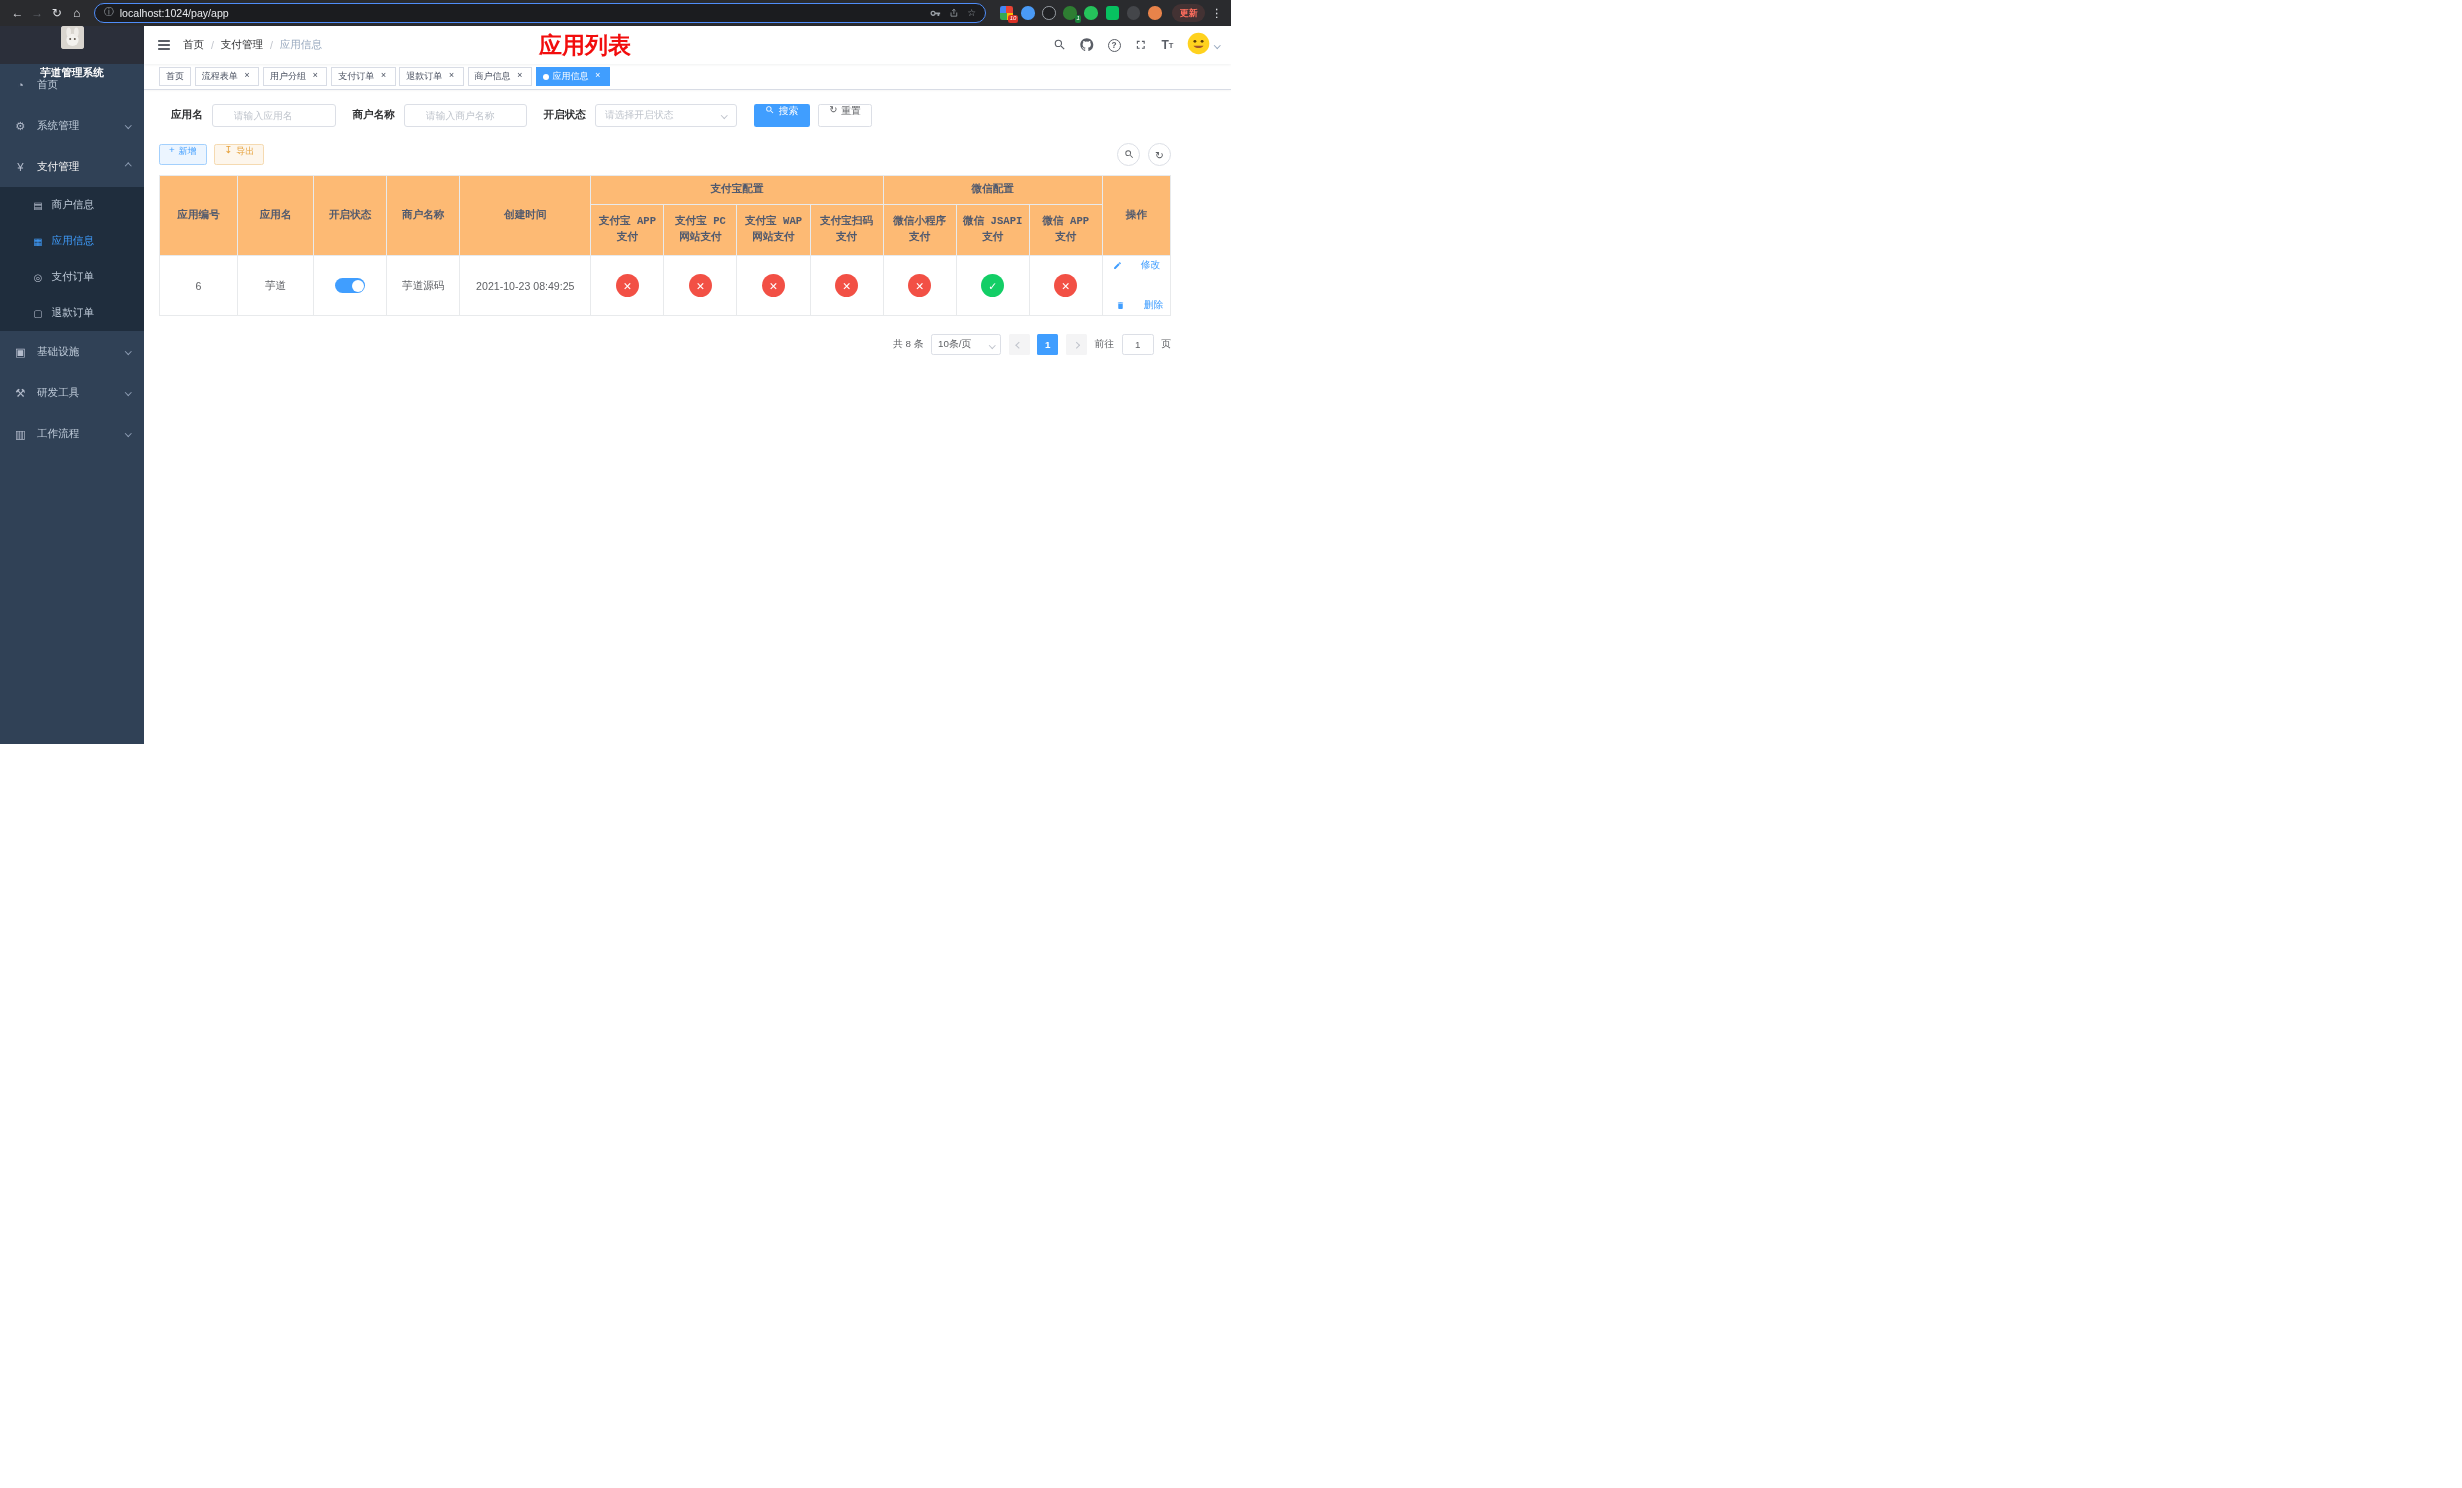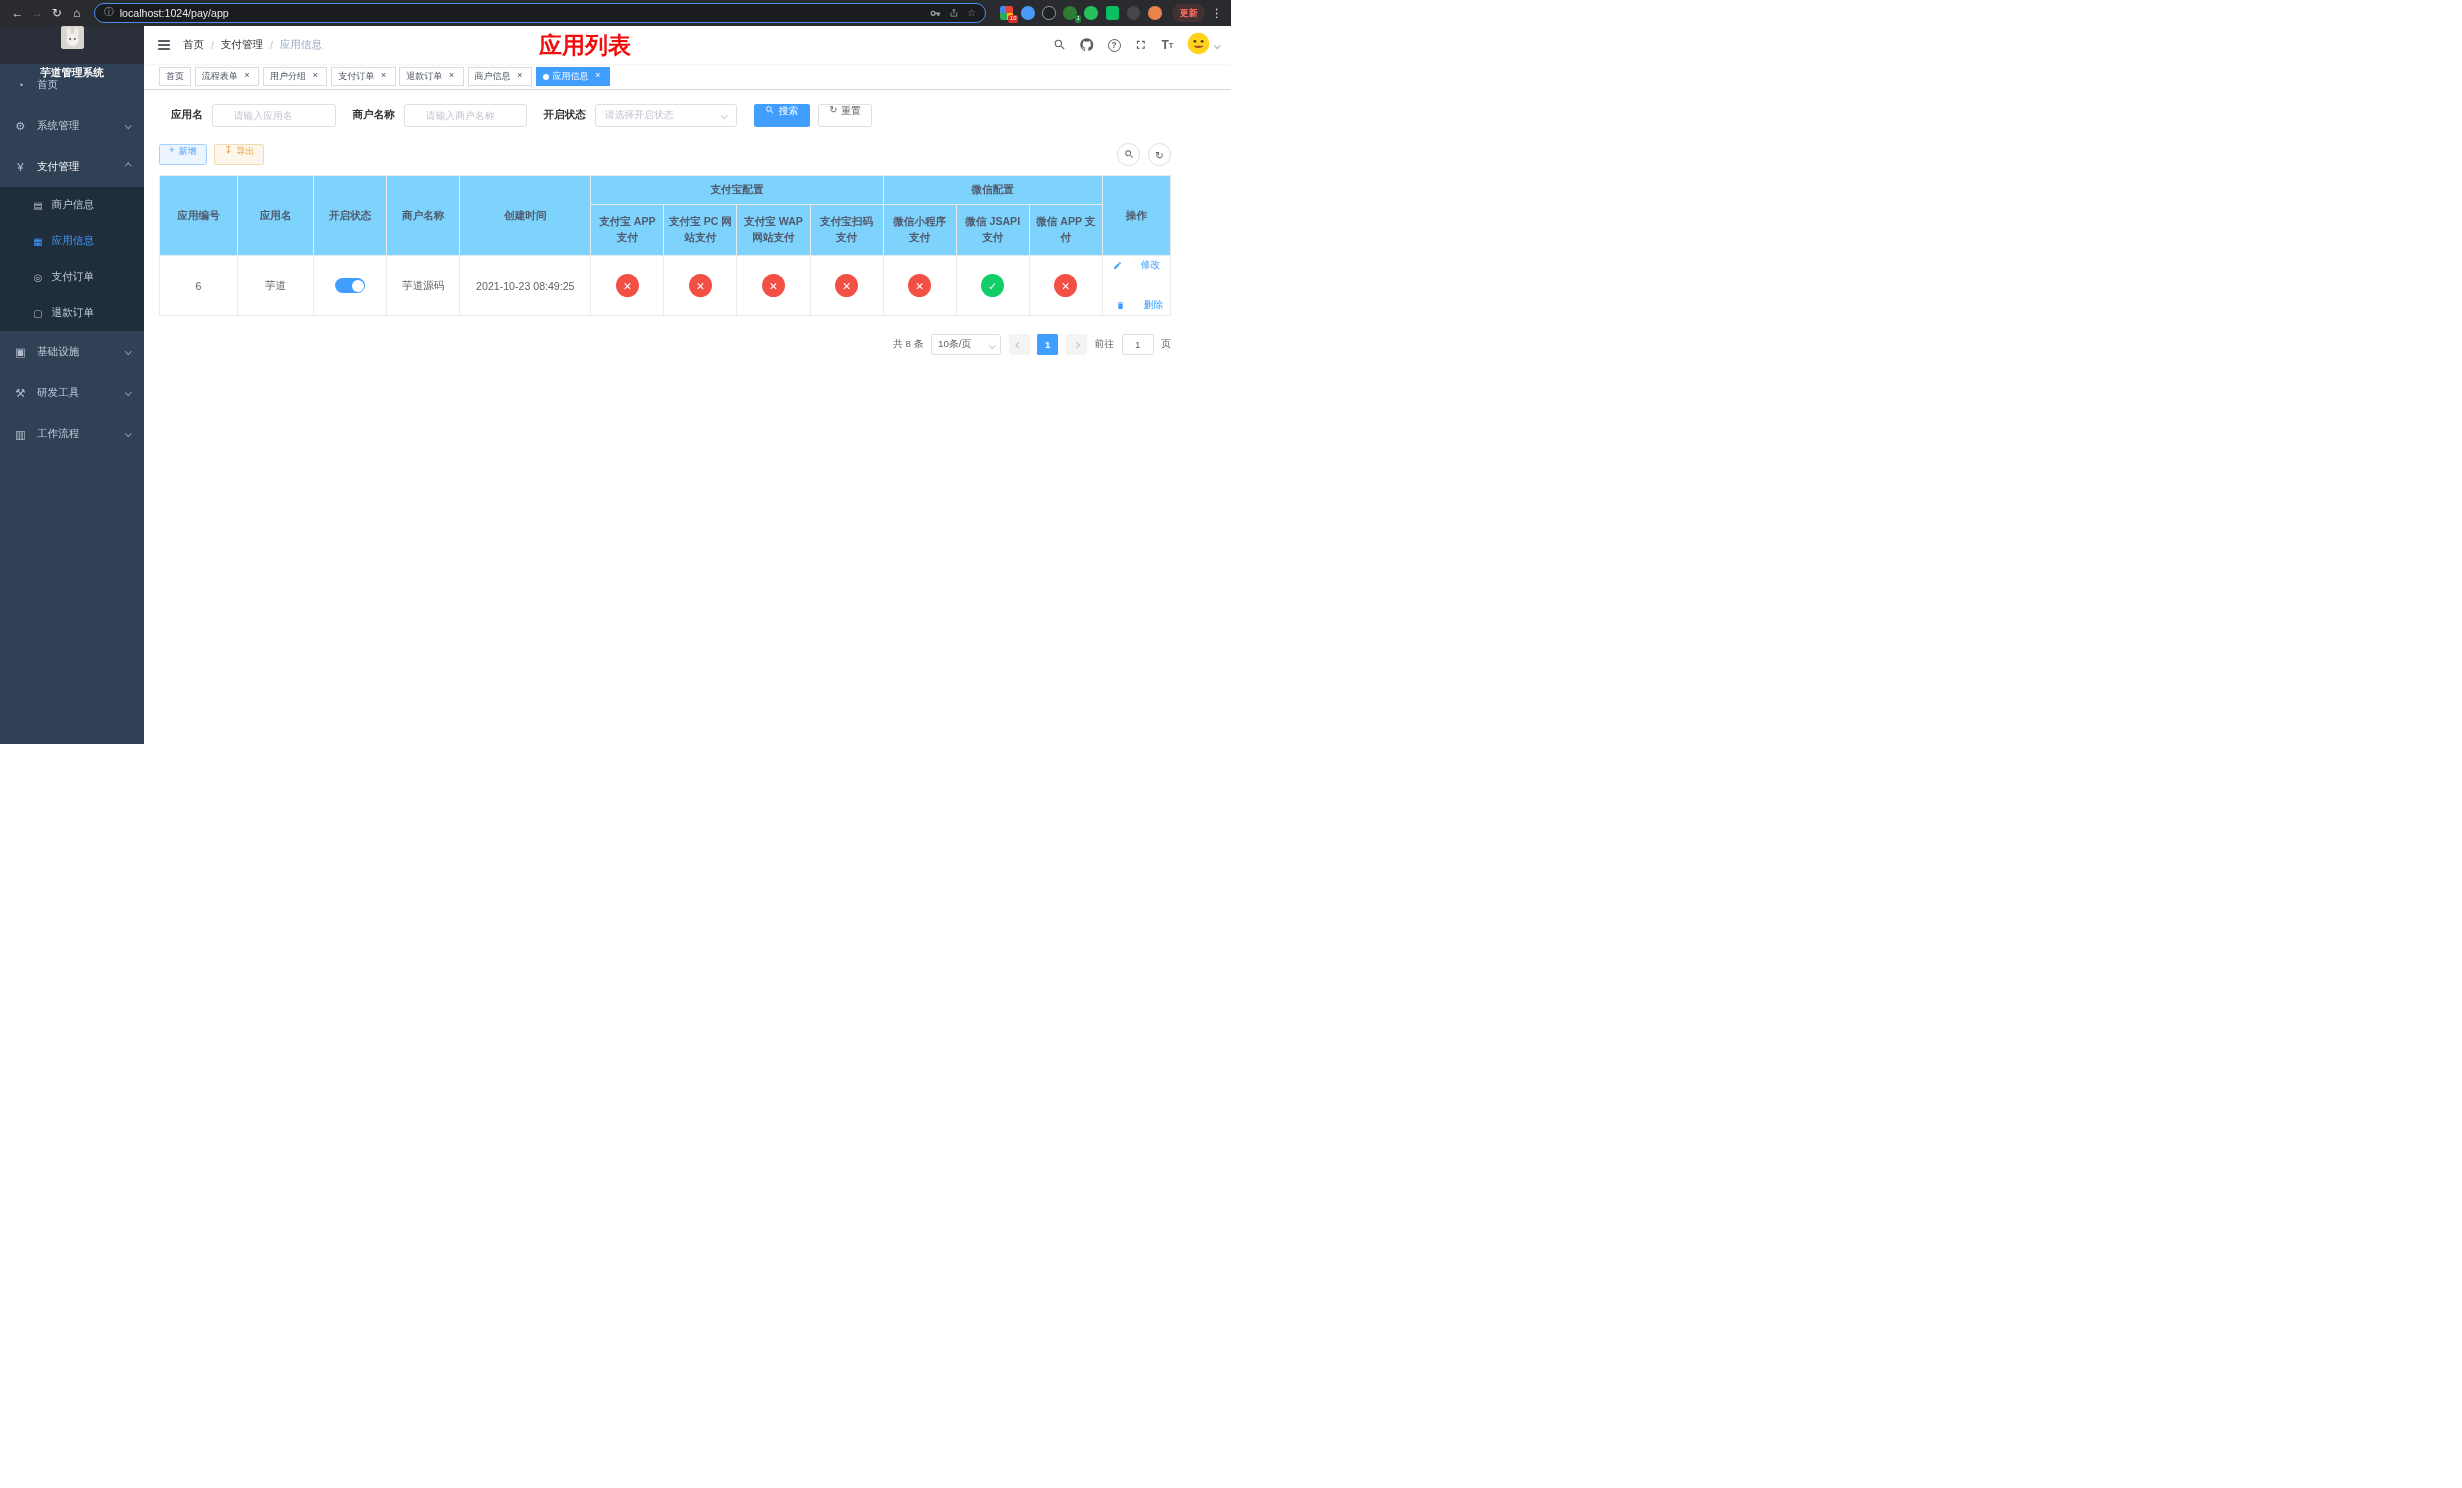--- a/index.html
+++ b/index.html
@@ -95,21 +95,21 @@
   .toolbar { margin-top:16.7px; display:flex; align-items:center; width:1012px; }
   .btn.mini { height:21px; padding:0 9px; font-size:9px; }
   .blue-plain { background:#ecf5ff; border-color:#a3d0fd; color:var(--accent,#409eff); }
   .warn-plain { background:#fdf6ec; border-color:#f5dab1; color:var(--warning,#e6a23c); margin-left:7.6px; }
   .spacer { flex:1; }
   .circle-btn { width:23px; height:23px; border-radius:50%; border:0.8px solid #dcdfe6; display:inline-flex; align-items:center; justify-content:center; color:#5f6266; margin-left:7.6px; background:#fff; cursor:pointer; font-size:10.6px; }
 
   
   table.grid { border-collapse:collapse; table-layout:fixed; width:1012px; margin-top:9px; font-size:10.6px; color:#606266; }
   .grid th, .grid td { border:0.8px solid #e8eaec; text-align:center; padding:3px 4.5px; overflow:hidden; }
-  .grid thead th { background:#7dd3fc; color:#515a6e; font-weight:700; font-size:10.6px; line-height:1.5; }
+  .grid thead th { background:#fdba74; color:#515a6e; font-weight:700; font-size:10.6px; line-height:1.5;font-family:Liberation Mono, monospace; }
   .grid thead tr.group th { height:29px; }
   .grid thead tr.subs th { height:51px; }
   .grid tbody td { height:42px; background:#fff; }
   .switch { width:30px; height:15px; border-radius:7.6px; background:var(--accent,#409eff); position:relative; display:inline-block; cursor:pointer; vertical-align:middle; }
   .switch::after { content:""; position:absolute; right:1.5px; top:1.5px; width:12px; height:12px; border-radius:50%; background:#fff; }
   .status-circle { width:23px; height:23px; border-radius:50%; display:inline-flex; align-items:center; justify-content:center; color:#fff; font-size:10.6px; font-weight:700; }
   .status-circle.fail { background:var(--danger,#f25045); }
   .status-circle.ok { background:var(--success,#13ce66); }
   .op-link { color:var(--accent,#409eff); font-size:9.8px; cursor:pointer; display:inline-flex; align-items:center; gap:19px; white-space:nowrap; }
   .op-link + .op-link { margin-left:6px;margin-top:27px; }

